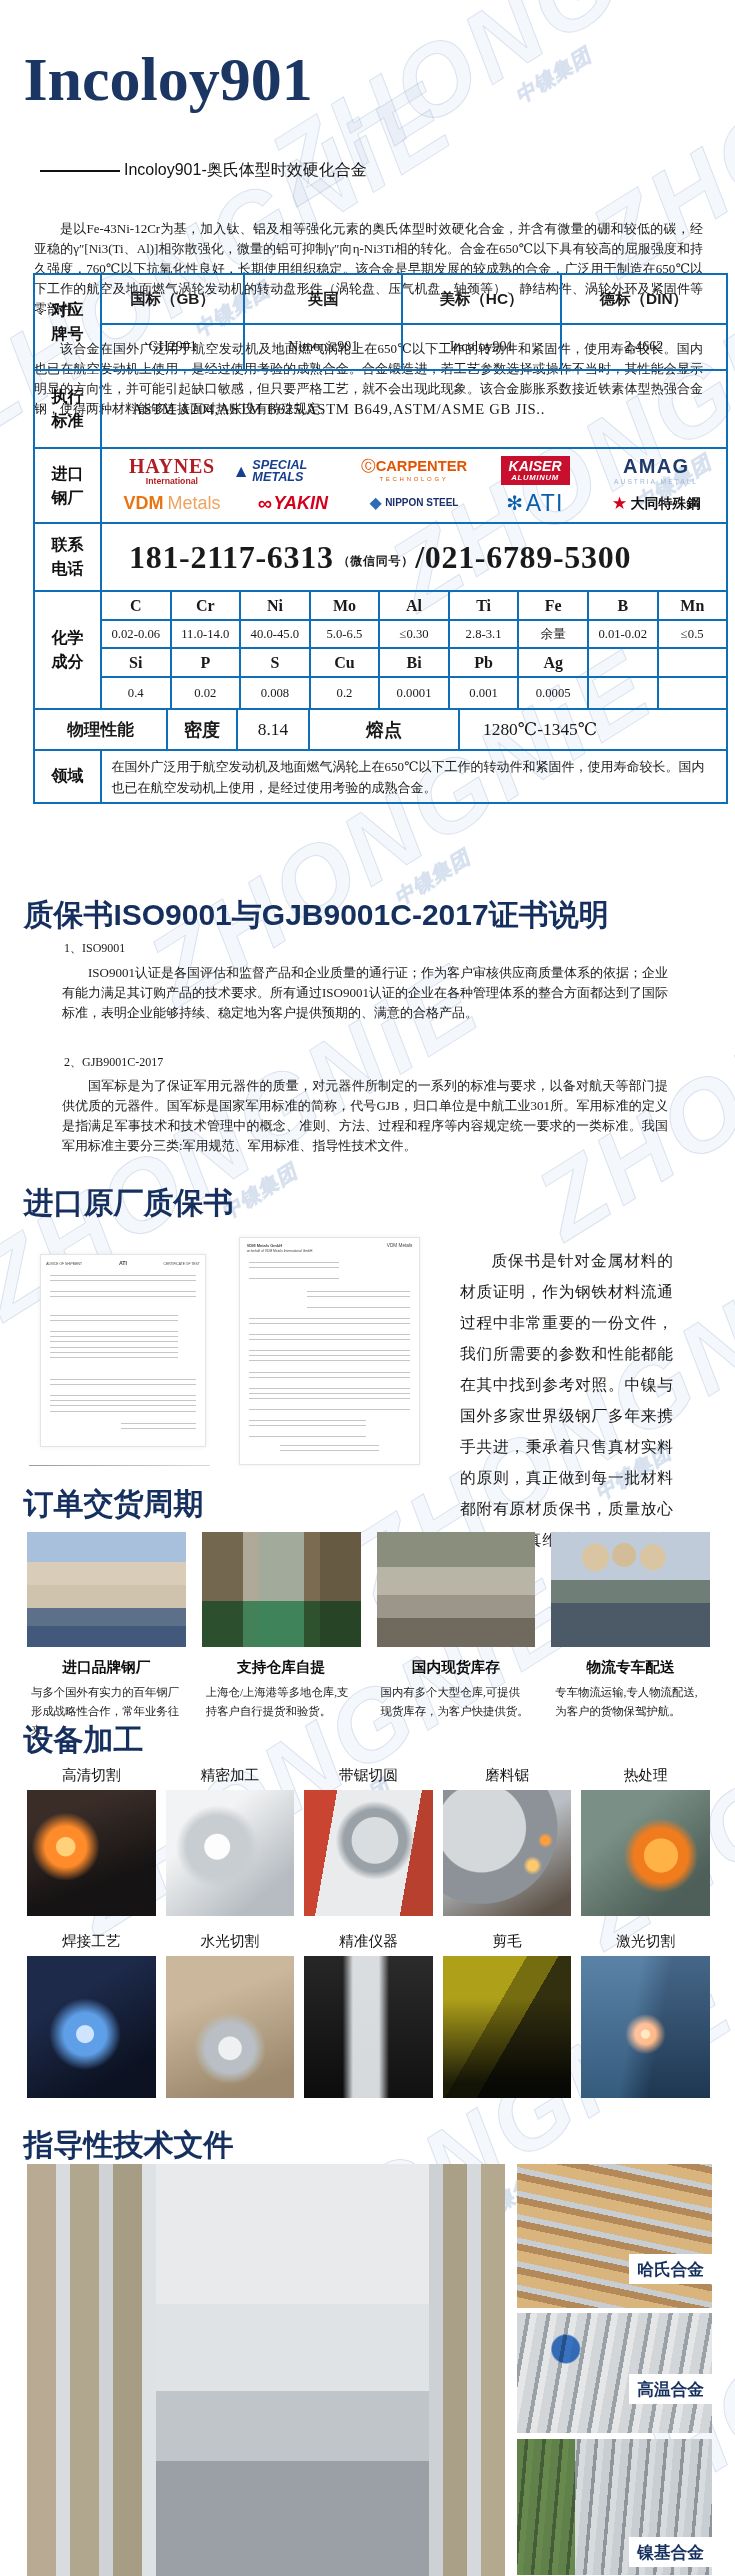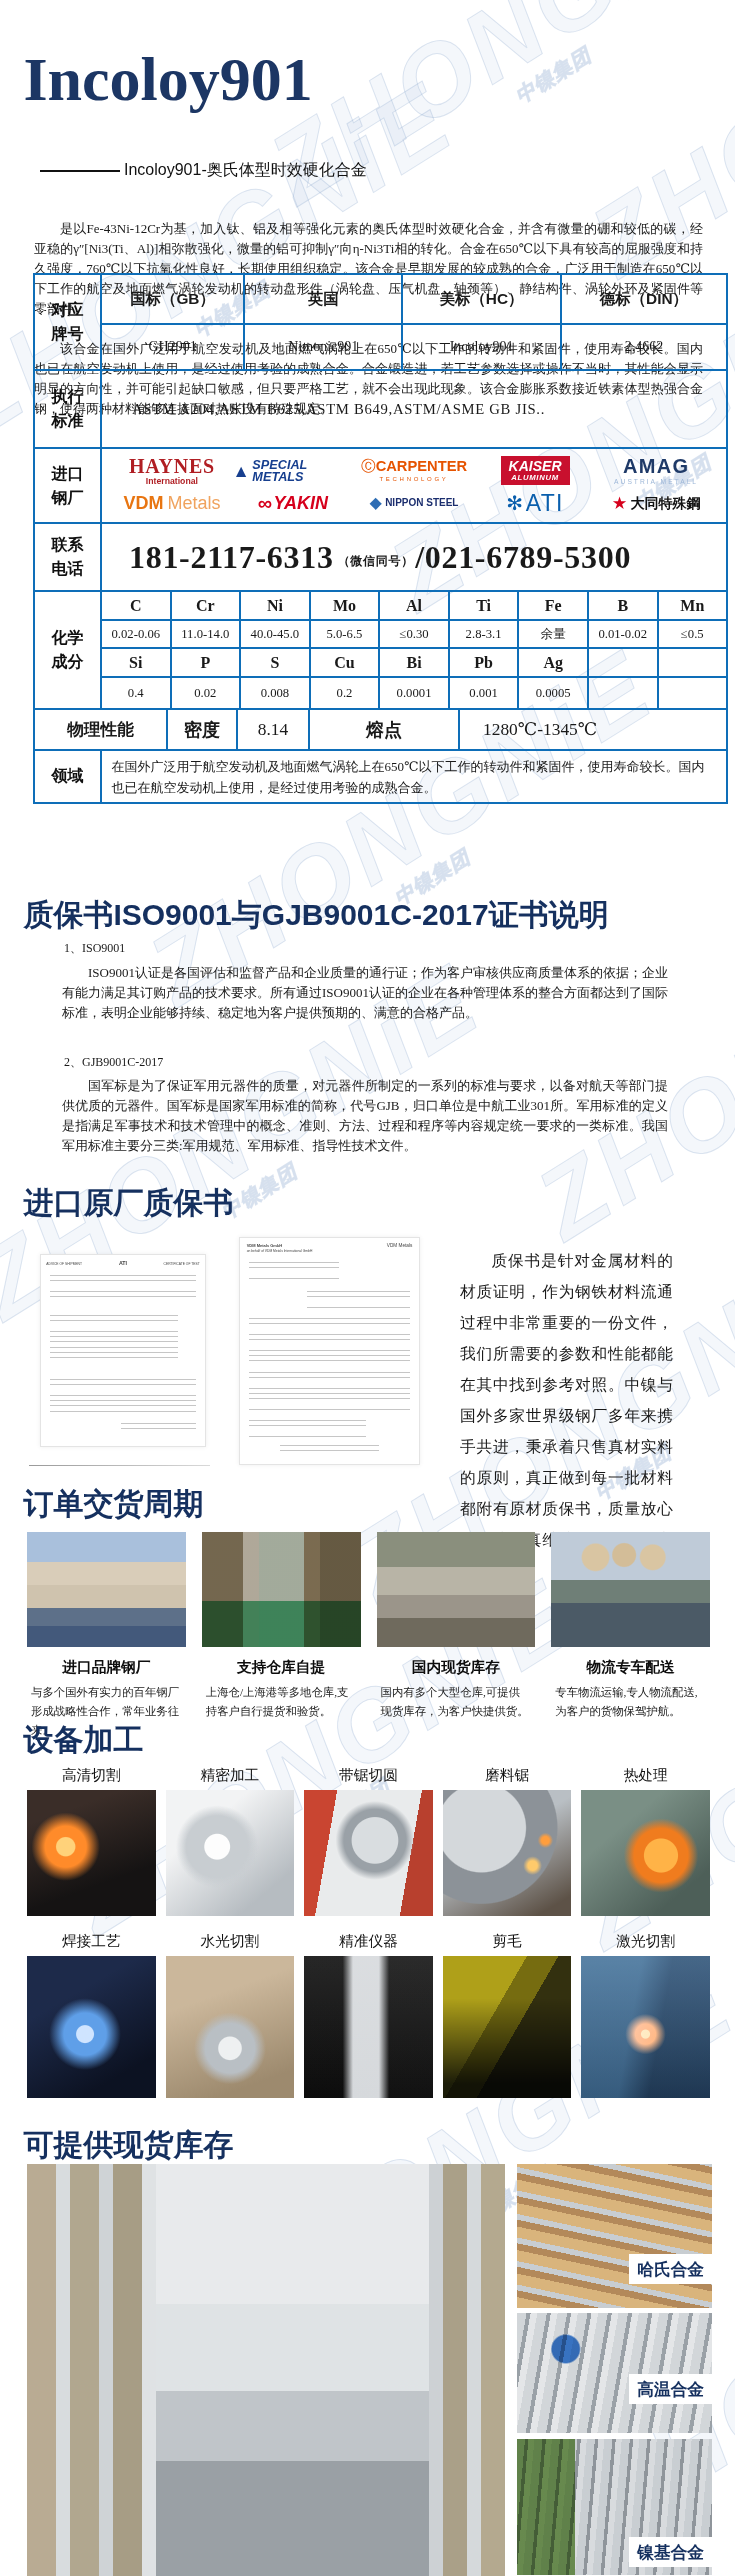--- a/index.html
+++ b/index.html
@@ -429,21 +429,21 @@
     <div>
         <div class="elab">剪毛</div>
         <div class="eph eq9"></div>
       </div>
     <div>
         <div class="elab">激光切割</div>
         <div class="eph eq10"></div>
       </div>
   </div>
 
-  <h2 class="h2" style="top:2125px">可提供现货库存</h2>
+  <h2 class="h2" style="top:2125px">指导性技术文件</h2>
   <div class="whl"></div>
   <div class="whr wp1">
     <span class="wtag" style="bottom:24px">哈氏合金</span>
   </div>
   <div class="whr wp2">
     <span class="wtag" style="bottom:29px">高温合金</span>
   </div>
   <div class="whr wp3">
     <span class="wtag" style="bottom:8px">镍基合金</span>
   </div>

